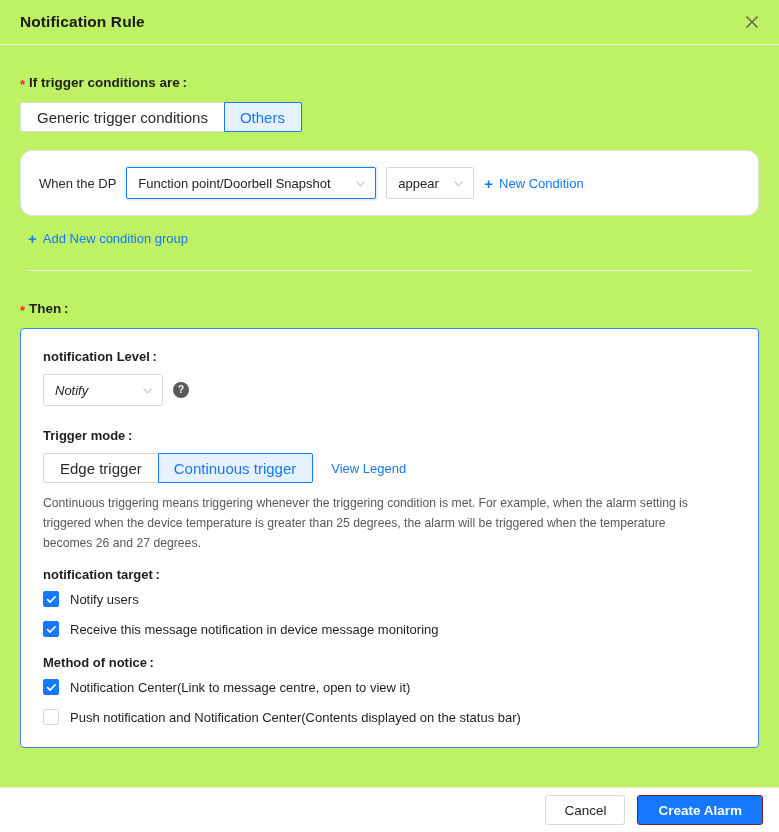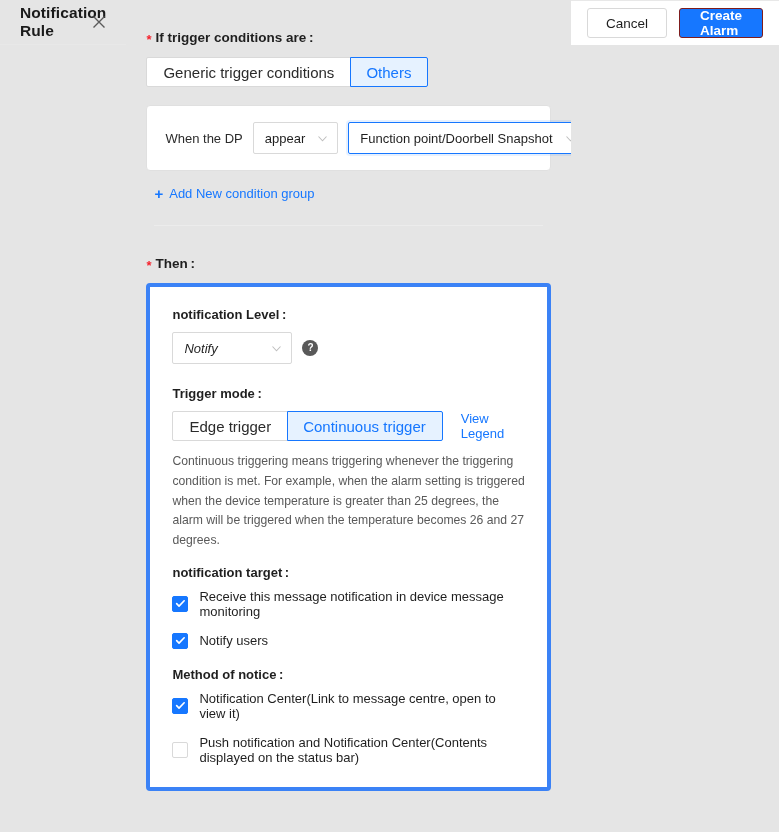--- a/index.html
+++ b/index.html
@@ -7,23 +7,23 @@
     margin: 0; padding: 0;
     width: 779px; height: 832px;
     background: #ffffff;
     font-family: "Liberation Sans", sans-serif;
     color: #1f1f1f;
     overflow: hidden;
   }
   .modal {
     position: relative;
     width: 779px; height: 832px;
-    background: #e5e5e5;
-    display: flex;
-    flex-direction: row;
+    background: #bef264;
+    display: flex;
+    flex-direction: column;
   }
 
   
   .modal-header {
     height: 45px;
     flex: 0 0 45px;
     border-bottom: 1px solid #e8e8e8;
     display: flex;
     align-items: center;
     padding: 0 20px;
@@ -95,21 +95,21 @@
   .seg.active {
     border-color: #1677ff;
     background: #e6f2ff;
     color: #1677ff;
     z-index: 2;
   }
 
   
   .cond-card {
     border: 1px solid #e0e0e0;
-    border-radius: 4px;
+    border-radius: 12px;
     padding: 16px 18px;
     display: flex;
     align-items: center;
     gap: 10px;
     margin-bottom: 14px;
     background: #fff;
   }
   .cond-label {
     font-size: 13px;
     color: #2b2b2b;
@@ -167,21 +167,21 @@
   }
 
   .divider {
     height: 1px;
     background: #ececec;
     margin: 0 8px;
   }
 
   
   .then-card {
-    border: 4px solid #3b82f6;
+    border: 1px solid #3b82f6;
     border-radius: 4px;
     padding: 20px 22px 22px 22px;
     background: #fff;
   }
   .sub-label {
     font-size: 13px;
     font-weight: 700;
     color: #1f1f1f;
     margin-bottom: 10px;
   }
@@ -316,31 +316,31 @@
 
     <div class="seg-group">
       <div class="seg">Generic trigger conditions</div>
       <div class="seg active">Others</div>
     </div>
 
     
     <div class="cond-card">
       <span class="cond-label">When the DP</span>
 
-      <div class="select sel-op">
-        <span>appear</span>
+      <div class="select sel-dp focused">
+        <span>Function point/Doorbell Snapshot</span>
         <span class="caret">
           <svg width="11" height="11" viewBox="0 0 11 11" aria-hidden="true">
             <path d="M1.5 3.5 L5.5 7.8 L9.5 3.5" stroke="currentColor" stroke-width="1.1" fill="none"></path>
           </svg>
         </span>
       </div>
 
-      <div class="select sel-dp focused">
-        <span>Function point/Doorbell Snapshot</span>
+      <div class="select sel-op">
+        <span>appear</span>
         <span class="caret">
           <svg width="11" height="11" viewBox="0 0 11 11" aria-hidden="true">
             <path d="M1.5 3.5 L5.5 7.8 L9.5 3.5" stroke="currentColor" stroke-width="1.1" fill="none"></path>
           </svg>
         </span>
       </div>
 
       <div class="link-btn">
         <span class="plus">+</span>
         <span>New Condition</span>
@@ -389,30 +389,30 @@
       <p class="desc">Continuous triggering means triggering whenever the triggering condition is met. For example, when the alarm setting is triggered when the device temperature is greater than 25 degrees, the alarm will be triggered when the temperature becomes 26 and 27 degrees.</p>
 
       <div class="sub-label tight">notification target :</div>
 
       <div class="chk-row">
         <span class="chk checked">
           <svg width="11" height="11" viewBox="0 0 12 12" aria-hidden="true">
             <path d="M1.8 6.2 L4.4 8.8 L10 3.0" stroke="#ffffff" stroke-width="1.8" fill="none" stroke-linecap="round" stroke-linejoin="round"></path>
           </svg>
         </span>
-        <span class="chk-label">Receive this message notification in device message monitoring</span>
+        <span class="chk-label">Notify users</span>
       </div>
 
       <div class="chk-row">
         <span class="chk checked">
           <svg width="11" height="11" viewBox="0 0 12 12" aria-hidden="true">
             <path d="M1.8 6.2 L4.4 8.8 L10 3.0" stroke="#ffffff" stroke-width="1.8" fill="none" stroke-linecap="round" stroke-linejoin="round"></path>
           </svg>
         </span>
-        <span class="chk-label">Notify users</span>
+        <span class="chk-label">Receive this message notification in device message monitoring</span>
       </div>
 
       <div class="sub-label tight group-gap">Method of notice :</div>
 
       <div class="chk-row">
         <span class="chk checked">
           <svg width="11" height="11" viewBox="0 0 12 12" aria-hidden="true">
             <path d="M1.8 6.2 L4.4 8.8 L10 3.0" stroke="#ffffff" stroke-width="1.8" fill="none" stroke-linecap="round" stroke-linejoin="round"></path>
           </svg>
         </span>

